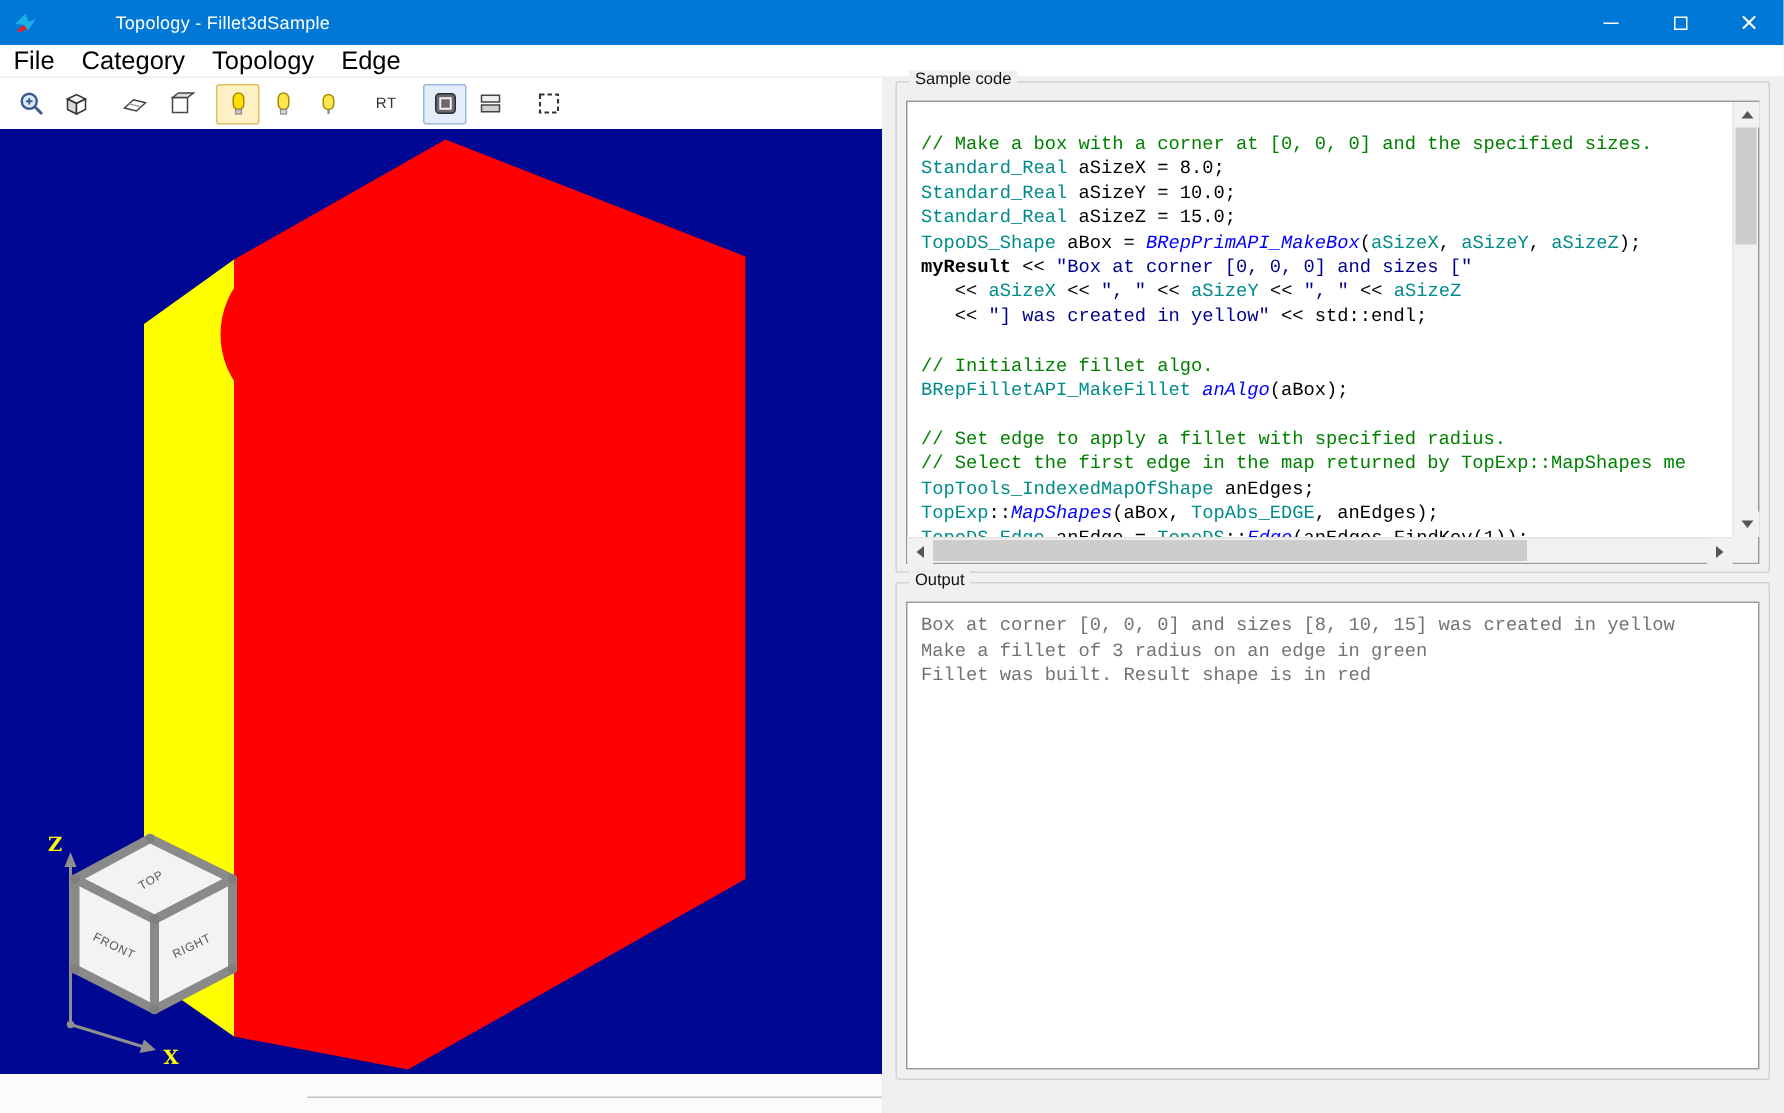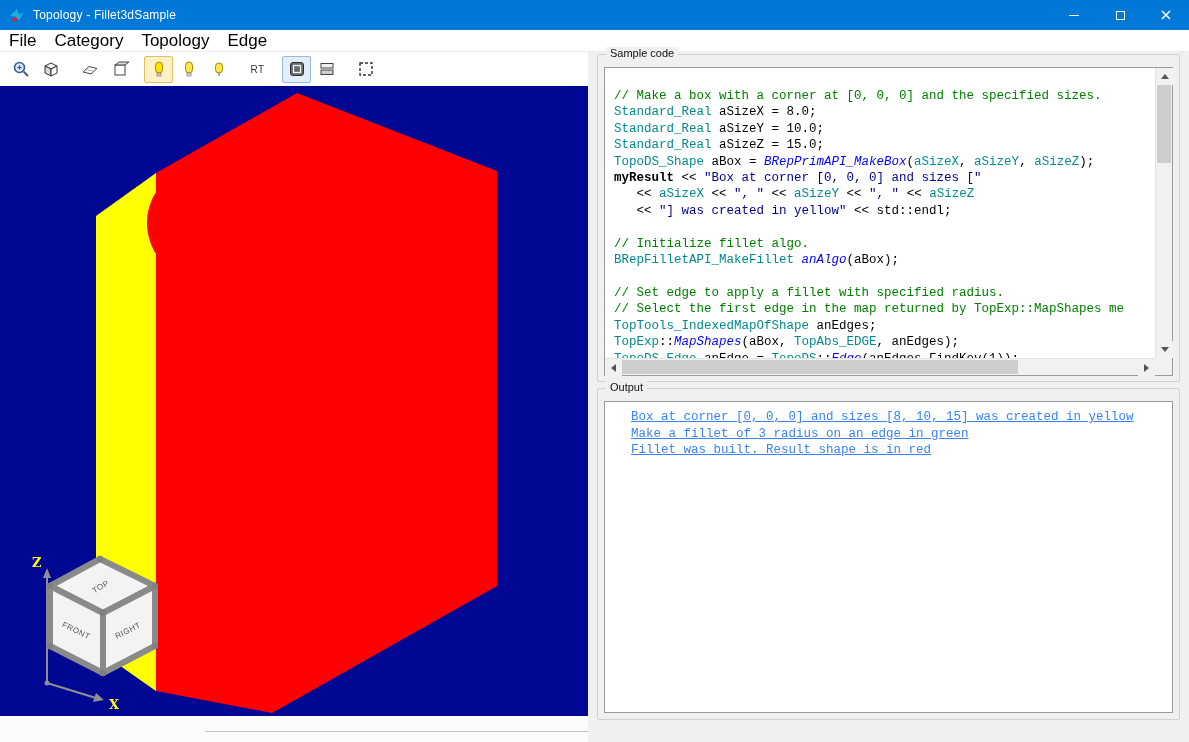--- a/index.html
+++ b/index.html
@@ -4,21 +4,21 @@
 <style>
   :root{
     --vp-bg:#000893; --vp-red:#ff0000; --vp-yellow:#ffff00;
     --tk-cm:#008000; --tk-ty:#008B8B; --tk-fn:#0000FF; --tk-st:#00008B; --tk-pl:#000000;
   }
   *{margin:0;padding:0;box-sizing:border-box;}
   html,body{width:1189px;height:742px;}
   body{position:relative;font-family:"Liberation Sans",sans-serif;background:#f0f0f0;overflow:hidden;}
 
   
-  .titlebar{position:absolute;left:0;top:0;width:1189px;height:30px;background:#0078d7;display:flex;align-items:center;color:#fff;}
+  .titlebar{position:absolute;left:0;top:0;width:1189px;height:30px;background:#0078d7;display:flex;align-items:center;color:#fff;gap:44px;}
   .app-icon{width:16px;height:16px;margin:0 8px 0 9px;flex:0 0 auto;}
   .title-text{font-size:12px;letter-spacing:.2px;}
   .win-controls{position:absolute;right:0;top:0;height:30px;display:flex;}
   .win-btn{width:46px;height:30px;display:flex;align-items:center;justify-content:center;color:#fff;}
   .glyph-min{width:10px;height:1px;background:#fff;}
   .glyph-max{width:9px;height:9px;border:1px solid #fff;}
   .glyph-close{font-size:16px;line-height:16px;font-family:"DejaVu Sans",sans-serif;}
 
   
   .menubar{position:absolute;left:0;top:30px;width:1189px;height:22px;background:#ffffff;display:flex;align-items:center;font-size:17px;color:#000;border-bottom:1px solid #ededed;}
@@ -73,21 +73,21 @@
   .sb-up{top:0;left:0;} .sb-down{bottom:0;left:0;} .sb-left{left:0;top:0;} .sb-right{right:0;top:0;}
   .tri-up{width:0;height:0;border-left:4px solid transparent;border-right:4px solid transparent;border-bottom:5px solid #555;}
   .tri-down{width:0;height:0;border-left:4px solid transparent;border-right:4px solid transparent;border-top:5px solid #555;}
   .tri-left{width:0;height:0;border-top:4px solid transparent;border-bottom:4px solid transparent;border-right:5px solid #555;}
   .tri-right{width:0;height:0;border-top:4px solid transparent;border-bottom:4px solid transparent;border-left:5px solid #555;}
   .v-thumb{position:absolute;left:1px;right:1px;top:17px;height:78px;background:#cdcdcd;}
   .h-thumb{position:absolute;top:1px;bottom:1px;left:17px;width:72%;background:#cdcdcd;}
 
   
   .output-area{position:absolute;left:6px;right:6px;top:12px;bottom:6px;background:#fff;border:1px solid #9a9a9a;
-               padding:7px 26px;font-family:"Liberation Mono",monospace;font-size:12.5px;line-height:16.5px;color:#3b82f6;overflow:hidden;text-decoration:underline;}
+               padding:7px 9px;font-family:"Liberation Mono",monospace;font-size:12.5px;line-height:16.5px;color:#737373;overflow:hidden;}
   .out-line{white-space:pre;}
 </style>
 </head>
 <body>
 
 <div class="titlebar">
   <svg class="app-icon" viewBox="0 0 16 16">
     <polygon points="1,9 8,2 10,7.5 15,5.5 9.5,13.5 6.5,9.5" fill="#19b0e8"></polygon>
     <polygon points="2,13.5 7,9.5 9,12.5 4,14.5" fill="#d8262c"></polygon>
   </svg>

